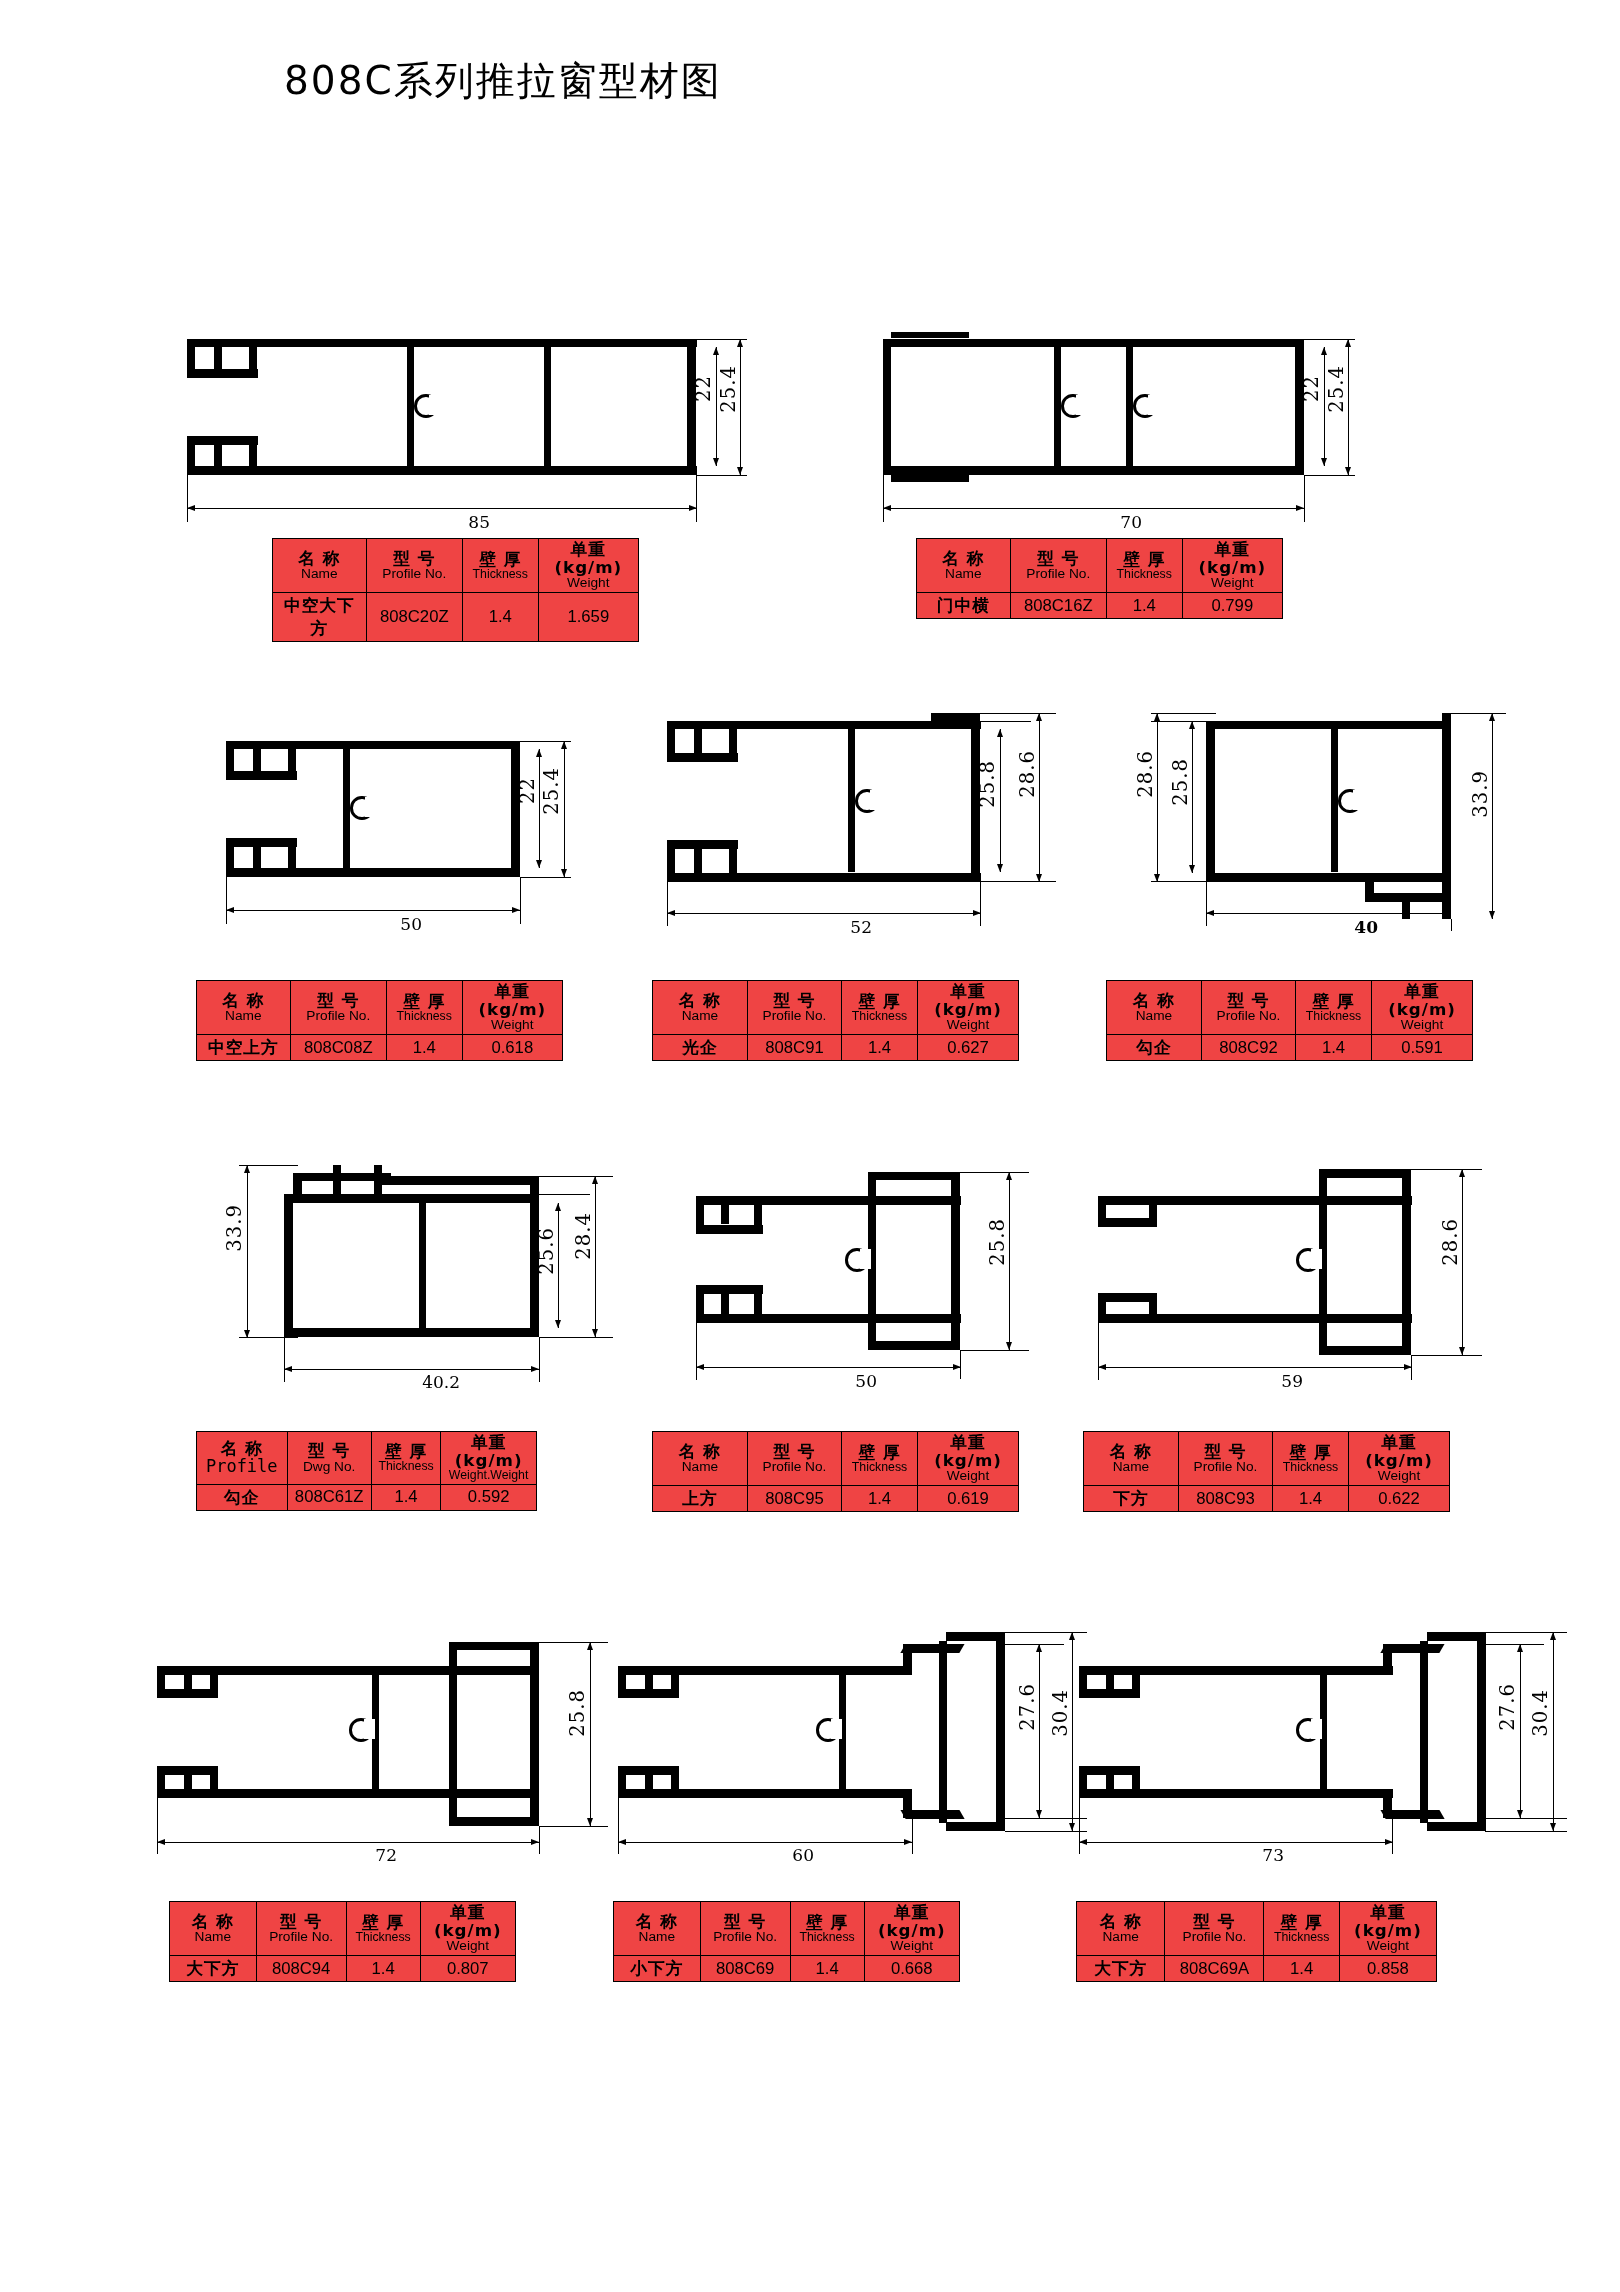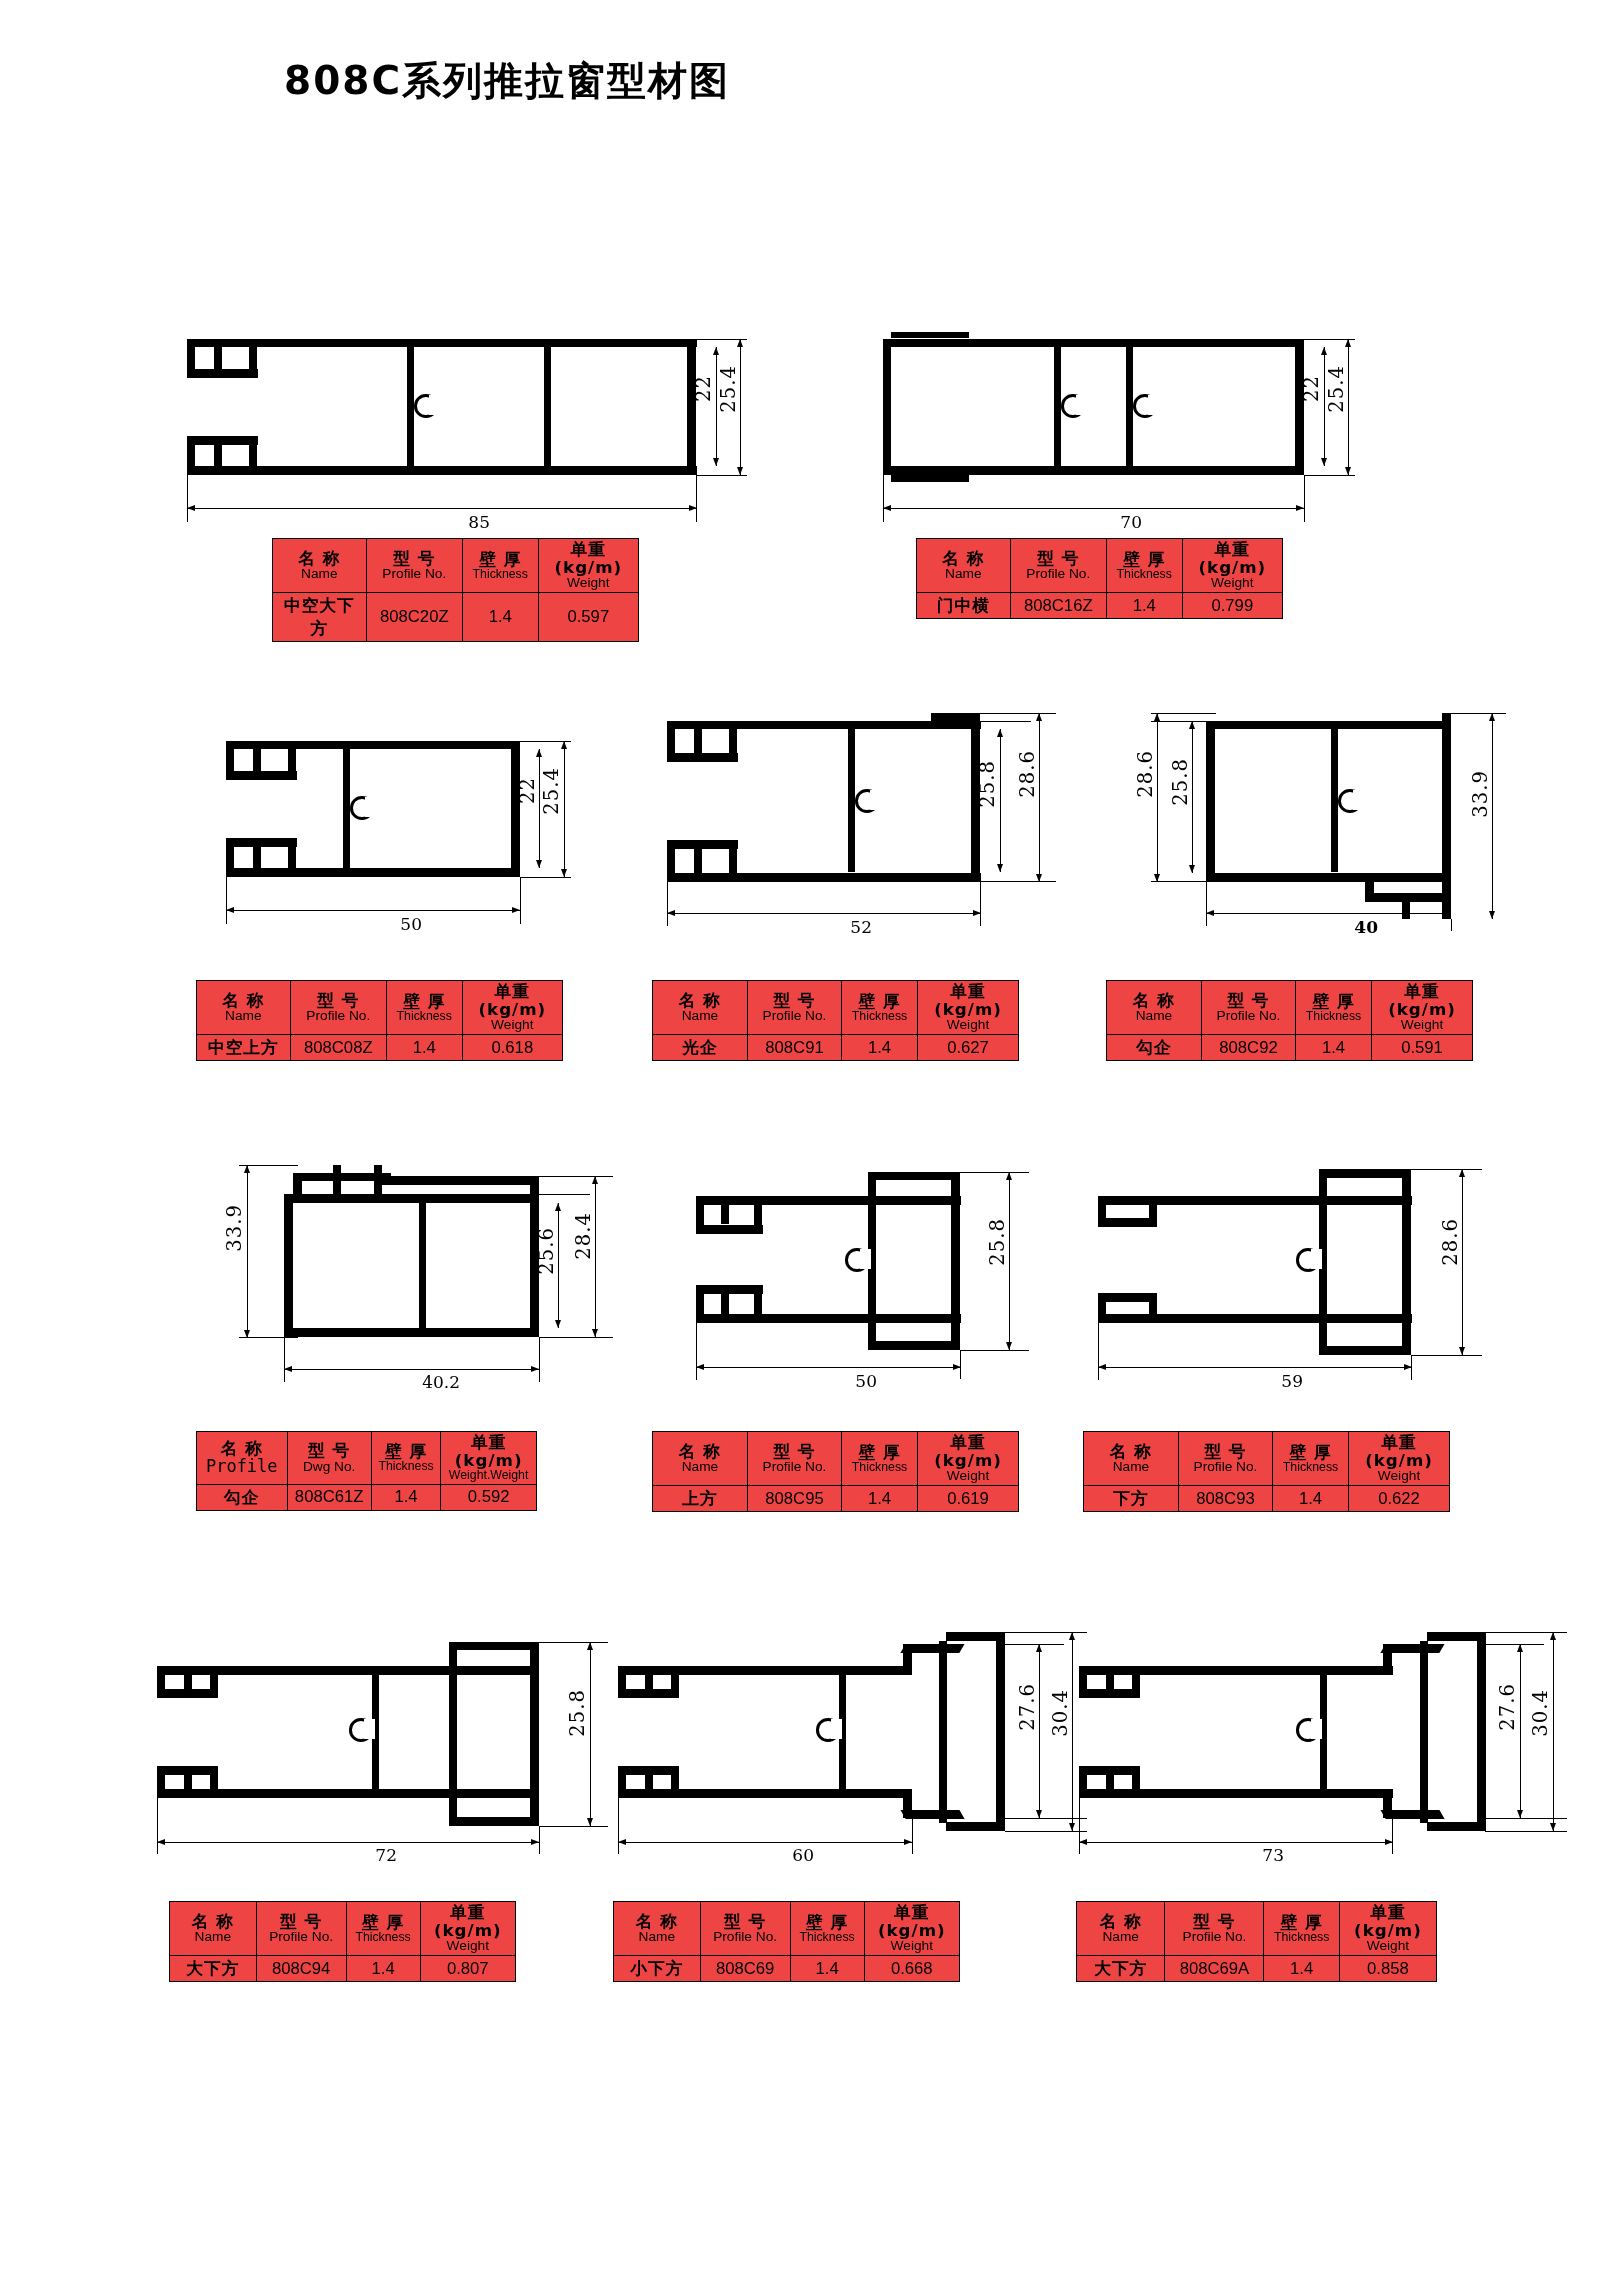--- a/index.html
+++ b/index.html
@@ -22,21 +22,21 @@
     height: 2293px;
   }
 
   
   .title-cn {
     position: absolute;
     left: 284px;
     top: 54px;
     font-family: "DejaVu Sans", sans-serif;
     font-size: 39px;
-    font-weight: 700;
+    font-weight: 400;
     letter-spacing: 2px;
     white-space: nowrap;
   }
   .title-en {
     position: absolute;
     left: 912px;
     top: 145px;
     font-family: "Liberation Sans", sans-serif;
     font-size: 24.5px;
     font-weight: 700;
@@ -231,21 +231,21 @@
       </td>
       <td class="hdr" style="width:100px;">
         <span class="cn">单重(kg/m)</span>
         <span class="en">Weight</span>
       </td>
     </tr>
     <tr>
       <td class="val-cn">中空大下方</td>
       <td class="val">808C20Z</td>
       <td class="val">1.4</td>
-      <td class="val">0.597</td>
+      <td class="val">1.659</td>
     </tr>
   </tbody>
     </table>
 
   <div class="block" style="left:863px; top:314px; width:510px; height:216px;">
     <div class="bar" style="left:19.6px; top:24.5px; width:421px; height:8.8px;"></div>
     <div class="bar" style="left:19.6px; top:152px; width:421px; height:8.8px;"></div>
     <div class="bar" style="left:19.6px; top:24.5px; width:8.8px; height:136px;"></div>
     <div class="bar" style="left:432px; top:24.5px; width:8.8px; height:136px;"></div>
     <div class="bar" style="left:191px; top:33px; width:6.9px; height:119px;"></div>

